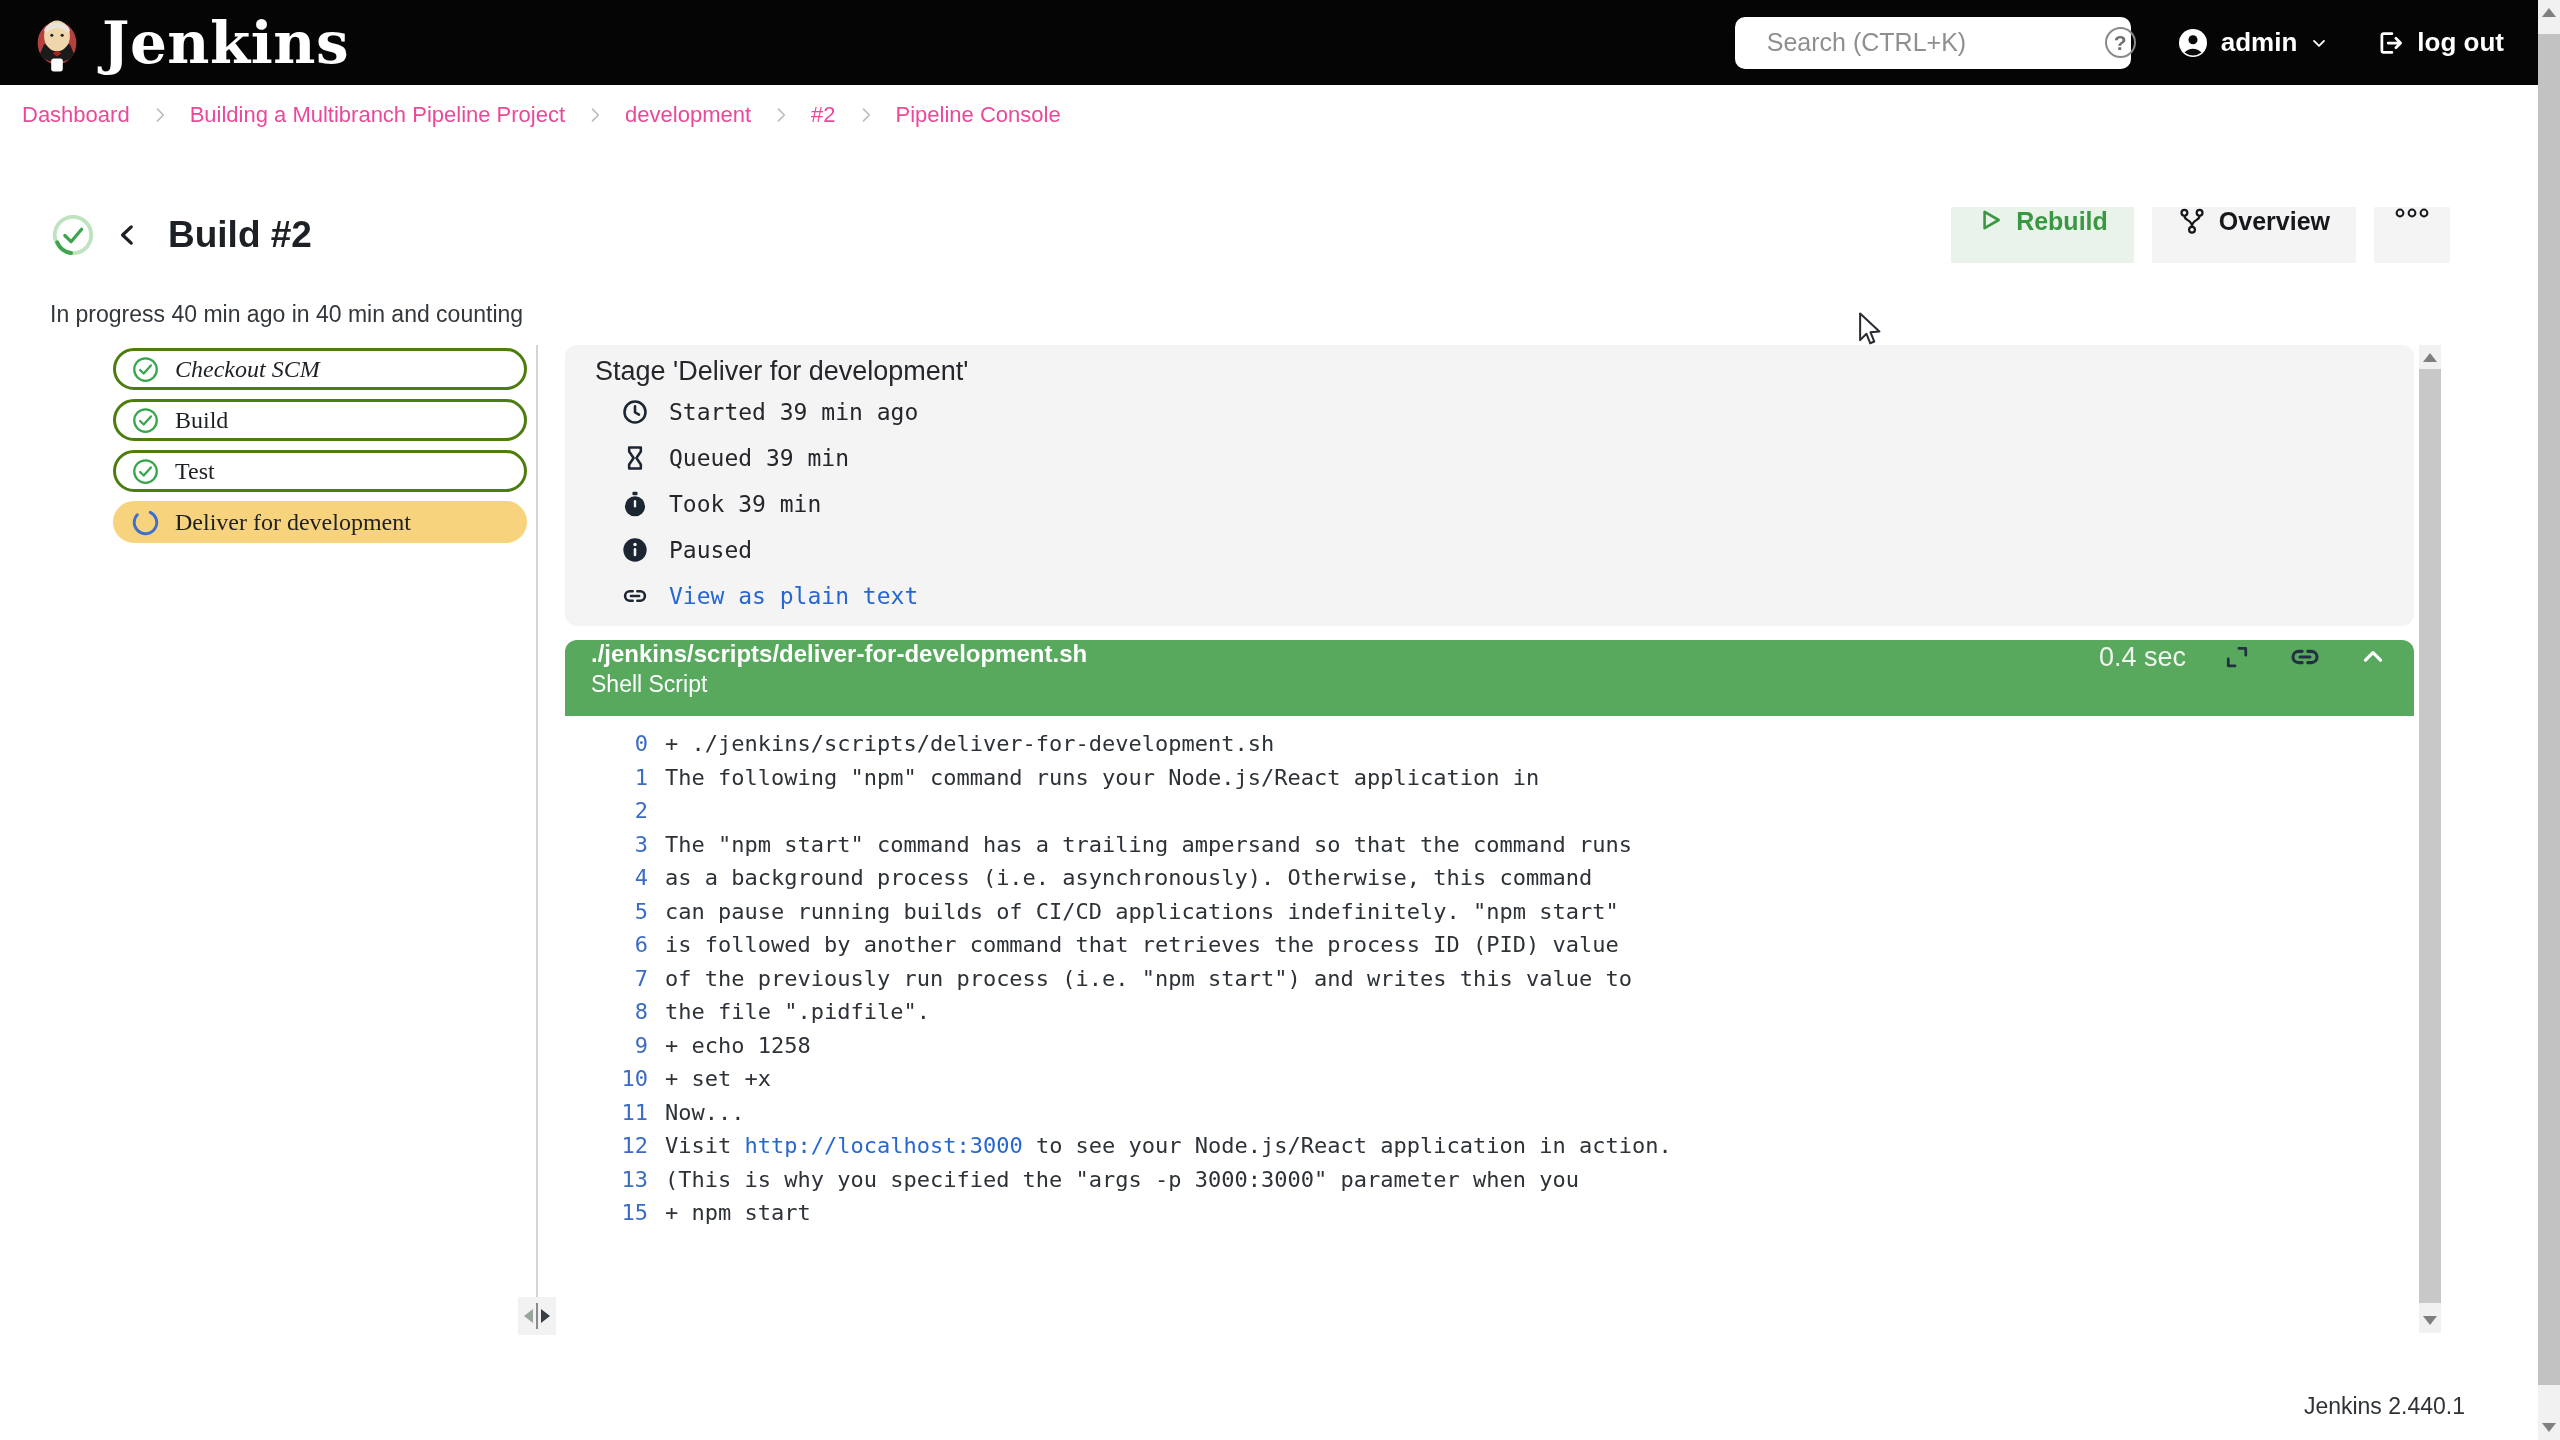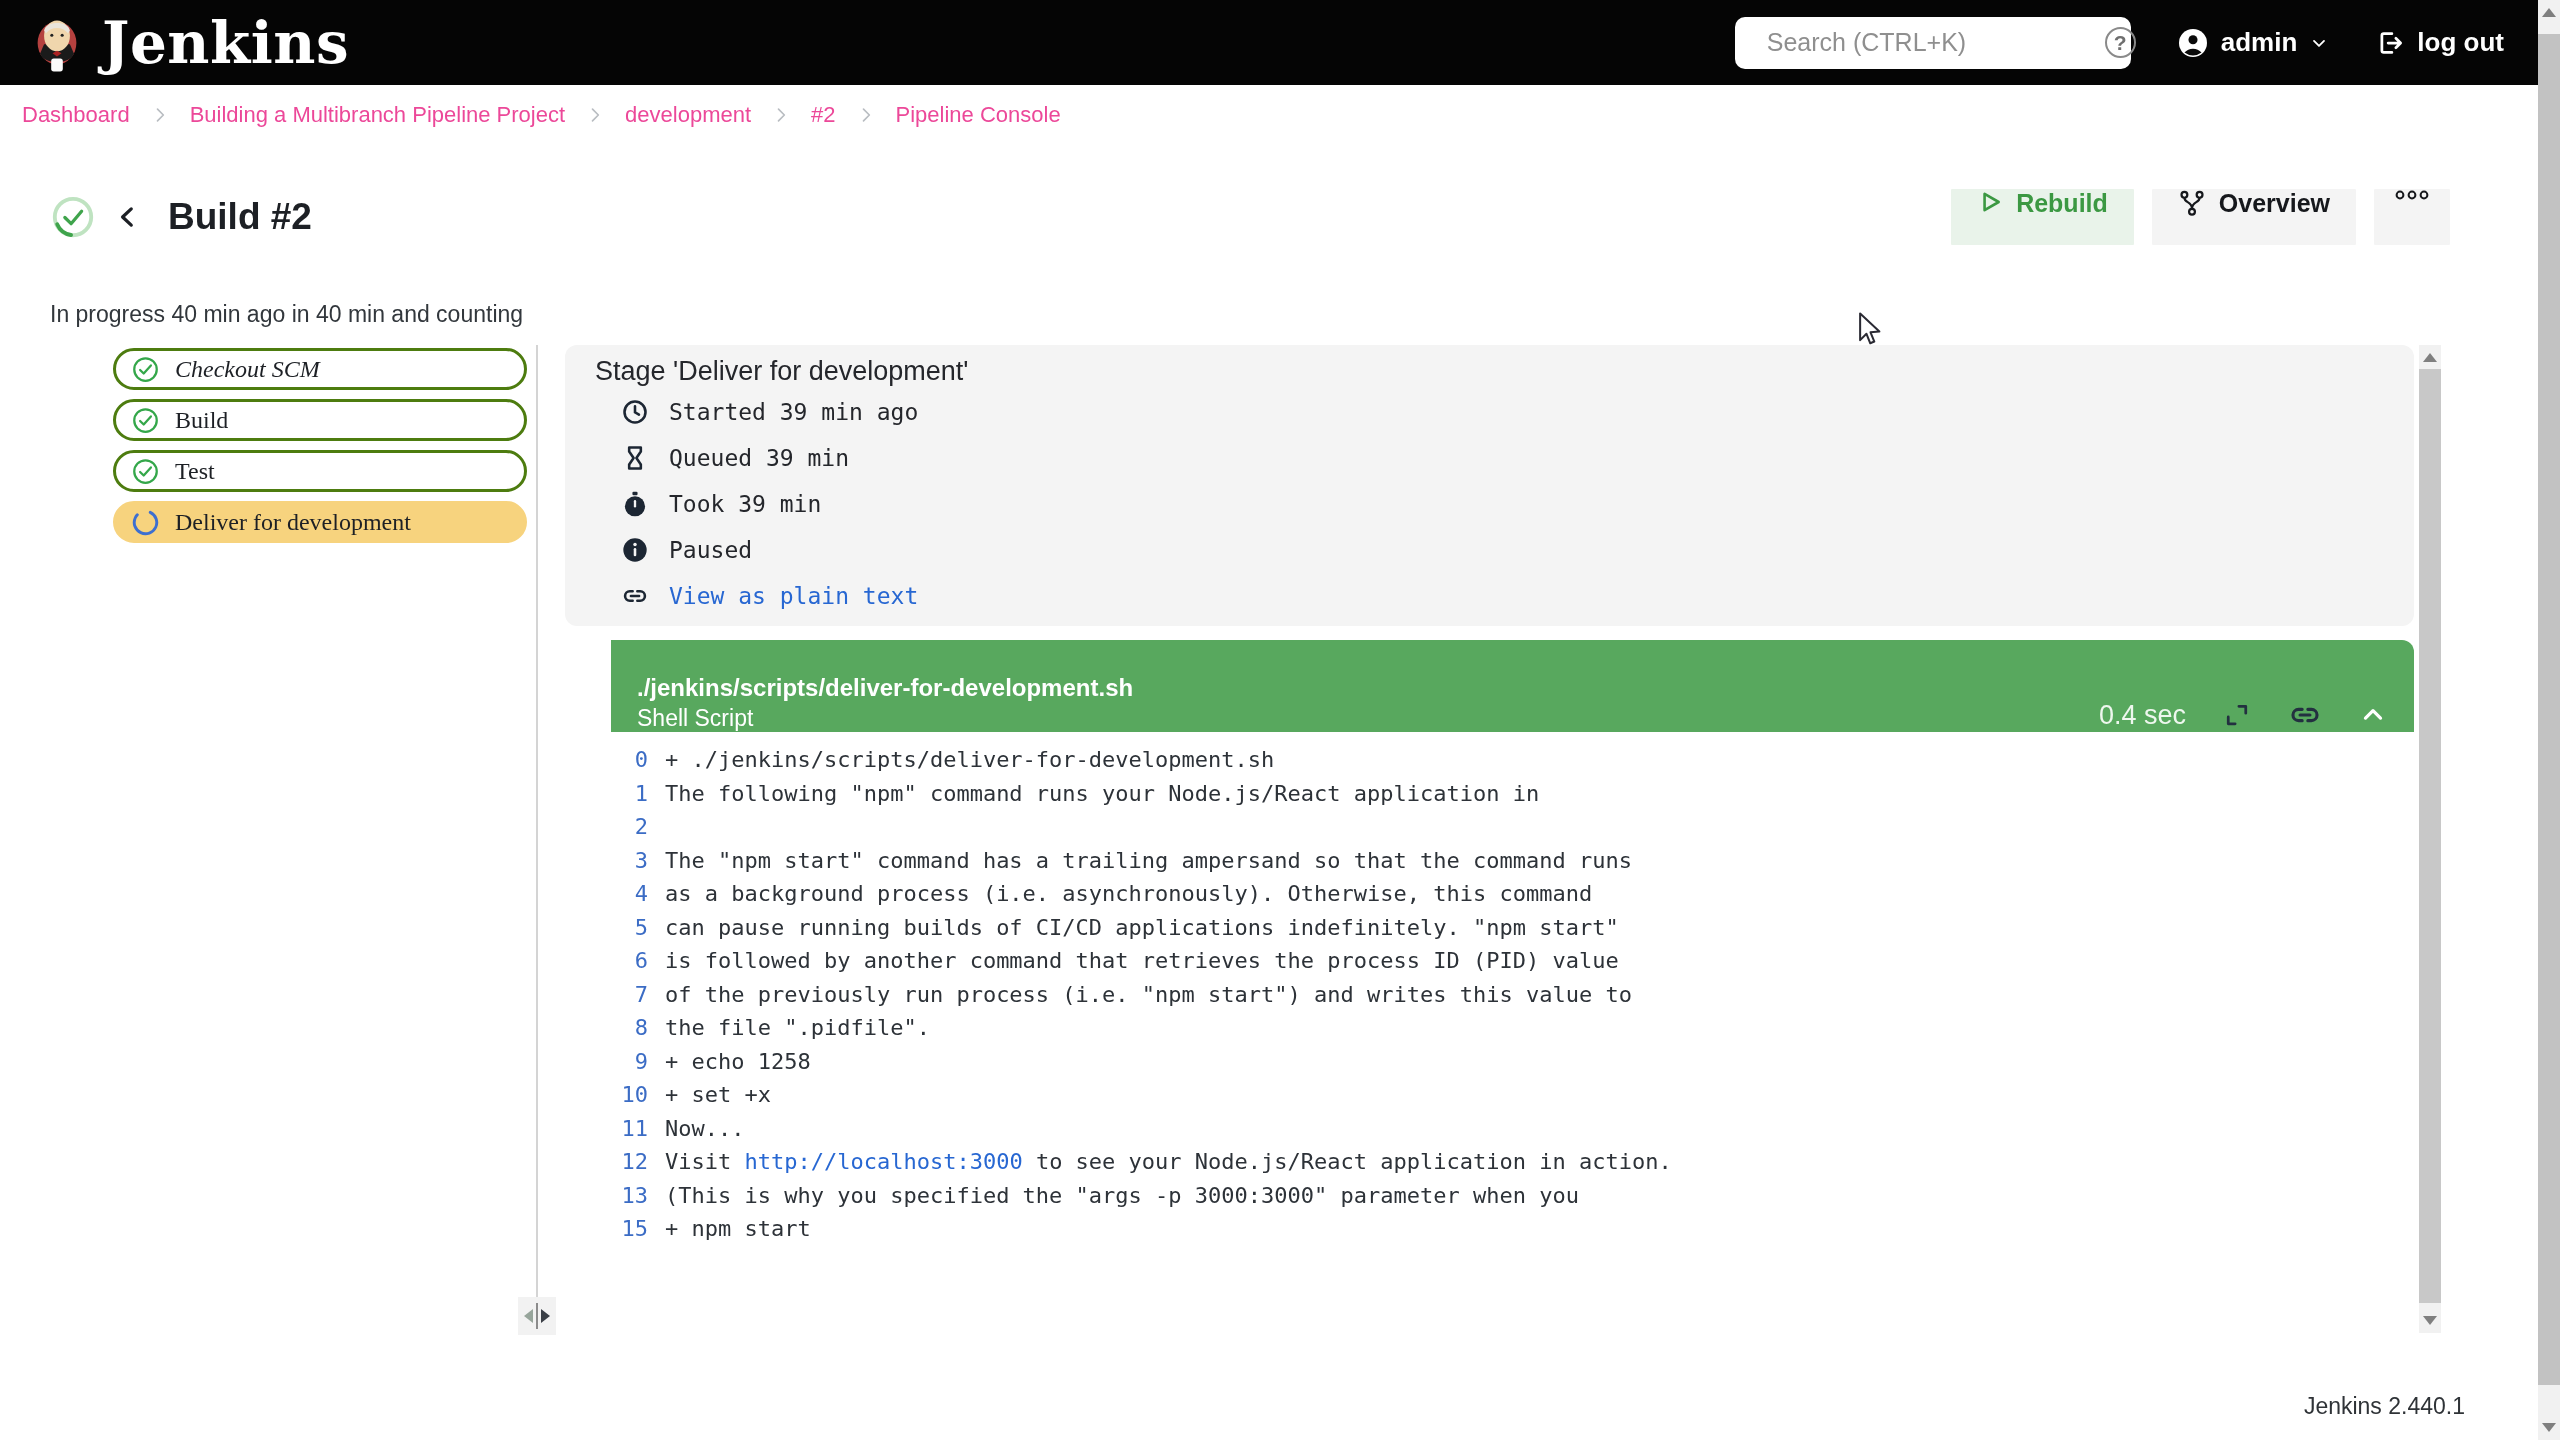--- a/index.html
+++ b/index.html
@@ -24,21 +24,21 @@
     justify-content:center;flex:none;cursor:pointer;}
   .user-menu,.logout-btn{display:flex;align-items:center;gap:12px;color:#fff;
     font-size:26px;font-weight:700;cursor:pointer;}
 
   
   .breadcrumb{position:absolute;top:85px;left:0;width:2560px;height:60px;background:#fff;
     display:flex;align-items:center;gap:20px;padding:0 22px;font-size:22px;color:#ec4899;}
   .crumb{cursor:pointer;}
 
   
-  .build-header{position:absolute;top:184px;left:50px;width:2400px;height:66px;
+  .build-header{position:absolute;top:202px;left:50px;width:2400px;height:66px;
     display:flex;align-items:center;gap:19px;}
   .build-title{font-size:37px;font-weight:700;color:#1d2025;margin-left:8px;}
   .hdr-buttons{margin-left:auto;display:flex;align-items:center;gap:18px;}
   .btn{height:56px;border:none;border-radius:1px;display:flex;align-items:flex-start;
     gap:13px;padding:0 26px;font-size:25px;font-weight:600;cursor:pointer;
     font-family:"Liberation Sans",sans-serif;}
   .btn-rebuild{background:#e9f3ea;color:#3b9842;}
   .btn-plain{background:#f4f4f4;color:#16181c;}
   .btn-more{width:76px;justify-content:center;padding:0;background:#f4f4f4;color:#16181c;}
   .progress-line{position:absolute;top:293px;left:50px;font-size:23px;color:#32373c;margin-top:8px;}
@@ -65,22 +65,22 @@
     background:#f4f4f4;border-radius:12px;padding:8px 30px 0;}
   .sp-title{font-size:27px;color:#24262b;height:36px;display:flex;align-items:center;}
   .sp-row{display:flex;align-items:center;gap:20px;height:46px;margin-left:26px;
     font-family:"DejaVu Sans Mono","Liberation Mono",monospace;font-size:23px;color:#24262b;}
   .sp-link{color:#2767d2;cursor:pointer;}
   .dkicon{color:#1c2633;flex:none;}
 
   
   .console-card{position:absolute;left:565px;top:640px;width:1849px;height:613px;
     background:#fff;border-radius:12px;overflow:hidden;}
-  .console-header{height:92px;background:#58a85e;display:flex;align-items:flex-end;
-    padding:0 26px;margin-left:46px;}
+  .console-header{height:76px;background:#58a85e;display:flex;align-items:flex-start;
+    padding:0 26px;}
   .ch-left{display:flex;flex-direction:column;gap:3px;}
   .ch-title{color:#fff;font-weight:700;font-size:24px;}
   .ch-sub{color:#fff;font-size:23px;}
   .ch-right{margin-left:auto;display:flex;align-items:center;gap:36px;}
   .ch-dur{color:#eef7ee;font-size:27px;}
   .ch-btn{background:none;border:none;padding:0;cursor:pointer;}
   .console-body{padding:11px 0 0 10px;font-family:"DejaVu Sans Mono","Liberation Mono",monospace;
     font-size:22px;color:#2d3238;}
   .cline{display:flex;align-items:center;height:33.5px;}
   .ln{width:73px;flex:none;text-align:right;color:#3b6cc5;cursor:pointer;}

